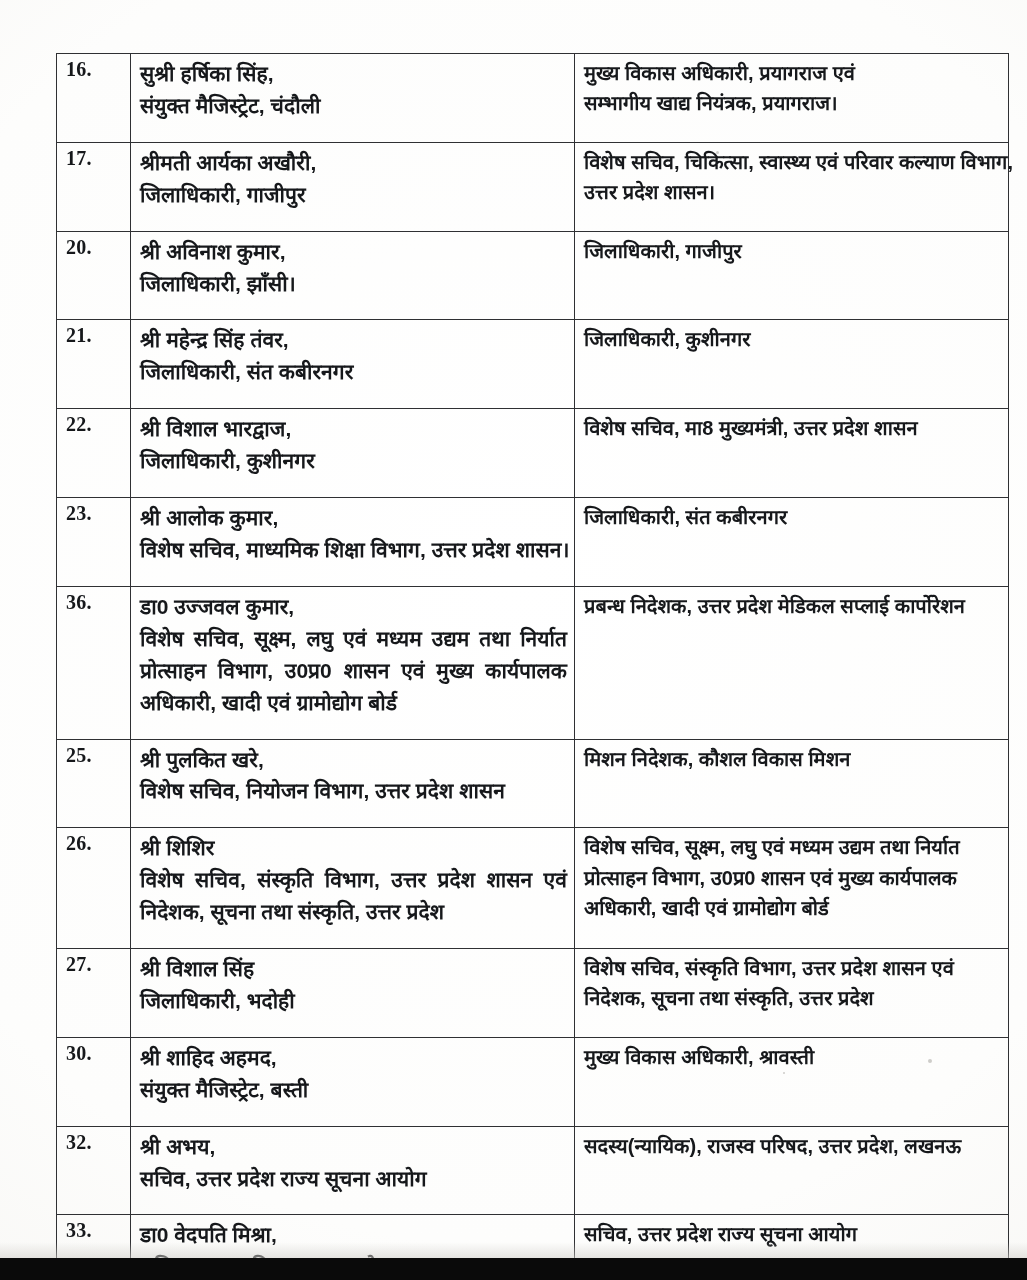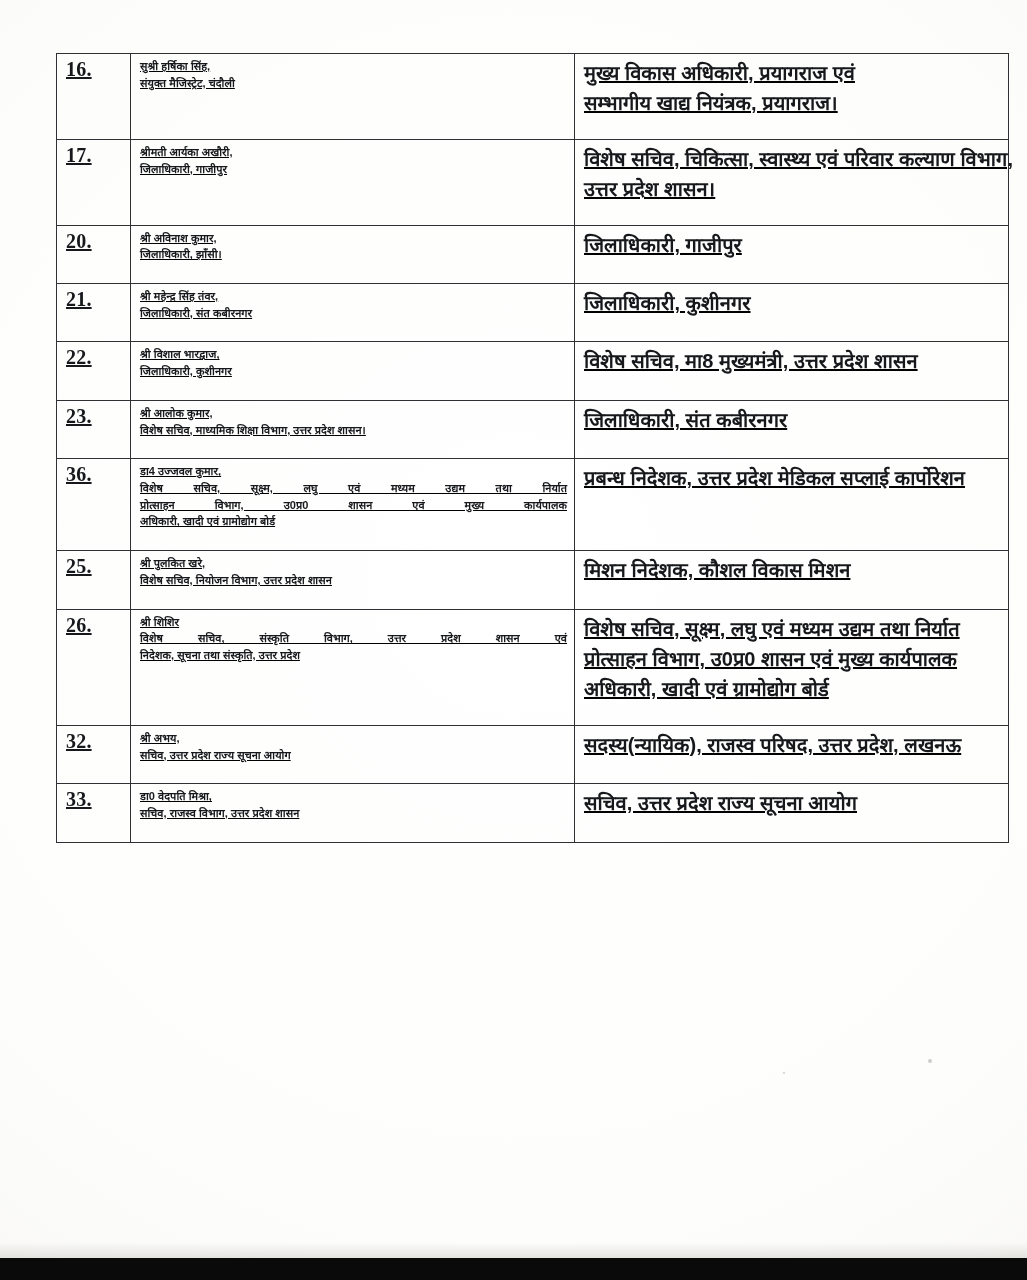--- a/index.html
+++ b/index.html
@@ -55,21 +55,20 @@
     border-collapse: collapse;
     table-layout: fixed;
     background: transparent;
   }
 
   table.order-table td {
     border: 1.4px solid #2f3033;
     vertical-align: top;
     padding: 4px 7px 20px 9px;
     background: transparent;
-    text-decoration: underline;
   }
 
   col.col-sno   { width: 74px; }
   col.col-from  { width: 444px; }
   col.col-to    { width: 434px; }
 
   
   .sno {
     font-family: "Liberation Serif", "DejaVu Serif", serif;
     font-size: 20px;
@@ -77,21 +76,21 @@
     color: #16181b;
     letter-spacing: 0.2px;
     padding-left: 14px;
     padding-top: 5px;
     line-height: 1.15;
   }
 
   
   .devtext {
     font-family: "Liberation Sans", "DejaVu Sans", sans-serif;
-    font-size: 11px;
+    font-size: 21px;
     font-weight: 700;
     color: #16181b;
     line-height: 1.52;
     letter-spacing: 0.05px;
   }
 
   .devtext .line {
     display: block;
     white-space: nowrap;
   }
@@ -230,21 +229,21 @@
           <div class="devtext">
             <span class="line">जिलाधिकारी, संत कबीरनगर</span>
           </div>
         </td>
       </tr>
 
       <tr>
         <td class="sno">36.</td>
         <td class="cell-from">
           <div class="devtext">
-            <span class="line">डा4 उज्जवल कुमार,</span>
+            <span class="line">डा0 उज्जवल कुमार,</span>
             <span class="line justify">विशेष सचिव, सूक्ष्म, लघु एवं मध्यम उद्यम तथा निर्यात</span>
             <span class="line justify">प्रोत्साहन विभाग, उ0प्र0 शासन एवं मुख्य कार्यपालक</span>
             <span class="line">अधिकारी, खादी एवं ग्रामोद्योग बोर्ड</span>
           </div>
         </td>
         <td class="cell-to">
           <div class="devtext">
             <span class="line">प्रबन्ध निदेशक, उत्तर प्रदेश मेडिकल सप्लाई कार्पोरेशन</span>
           </div>
         </td>
@@ -276,23 +275,52 @@
         </td>
         <td class="cell-to">
           <div class="devtext">
             <span class="line">विशेष सचिव, सूक्ष्म, लघु एवं मध्यम उद्यम तथा निर्यात</span>
             <span class="line">प्रोत्साहन विभाग, उ0प्र0 शासन एवं मुख्य कार्यपालक</span>
             <span class="line">अधिकारी, खादी एवं ग्रामोद्योग बोर्ड</span>
           </div>
         </td>
       </tr>
 
-
-
-
+      <tr>
+        <td class="sno">27.</td>
+        <td class="cell-from">
+          <div class="devtext">
+            <span class="line">श्री विशाल सिंह</span>
+            <span class="line">जिलाधिकारी, भदोही</span>
+          </div>
+        </td>
+        <td class="cell-to">
+          <div class="devtext">
+            <span class="line">विशेष सचिव, संस्कृति विभाग, उत्तर प्रदेश शासन एवं</span>
+            <span class="line">निदेशक, सूचना तथा संस्कृति, उत्तर प्रदेश</span>
+          </div>
+        </td>
+      </tr>
+
+
+
+      <tr>
+        <td class="sno">30.</td>
+        <td class="cell-from">
+          <div class="devtext">
+            <span class="line">श्री शाहिद अहमद,</span>
+            <span class="line">संयुक्त मैजिस्ट्रेट, बस्ती</span>
+          </div>
+        </td>
+        <td class="cell-to">
+          <div class="devtext">
+            <span class="line">मुख्य विकास अधिकारी, श्रावस्ती</span>
+          </div>
+        </td>
+      </tr>
 
 
       <tr>
         <td class="sno">32.</td>
         <td class="cell-from">
           <div class="devtext">
             <span class="line">श्री अभय,</span>
             <span class="line">सचिव, उत्तर प्रदेश राज्य सूचना आयोग</span>
           </div>
         </td>

